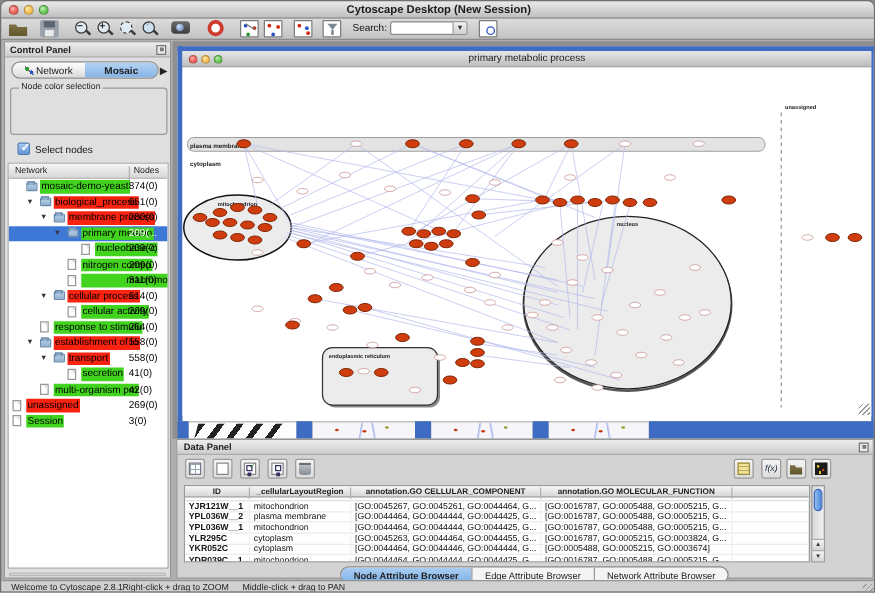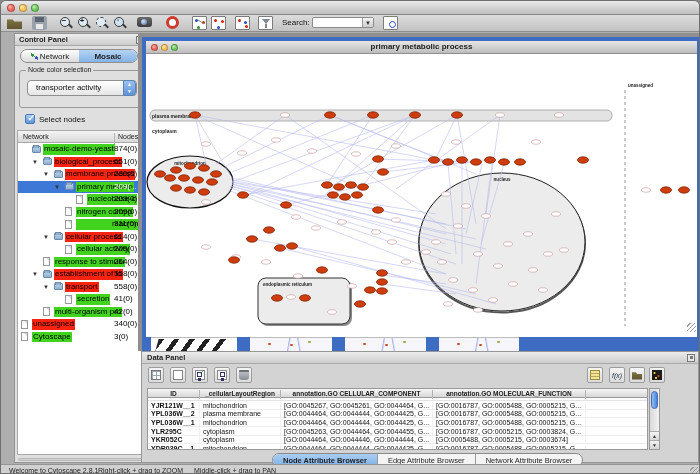--- a/index.html
+++ b/index.html
@@ -41,21 +41,21 @@
   .ic-network:before{content:"";position:absolute;left:2px;top:2px;width:3px;height:3px;border-radius:50%;background:#2a52c8;
       box-shadow:7px 2px 0 #c42a12,2px 7px 0 #2a9a2a;}
   .ic-network:after{content:"";position:absolute;left:3px;top:4px;width:9px;height:1px;background:#888;transform:rotate(32deg);}
   .ic-vizmapper-a:before,.ic-vizmapper-b:before{content:"";position:absolute;left:2px;top:2px;width:3px;height:3px;border-radius:50%;background:#d02a10;
       box-shadow:7px 1px 0 #d02a10,3px 7px 0 #2a52c8;}
   .ic-vizmapper-b:before{box-shadow:7px 6px 0 #d02a10,6px 2px 0 #2a52c8;}
   .ic-filter:before{content:"";position:absolute;left:3px;top:2px;border-left:4px solid transparent;border-right:4px solid transparent;border-top:5px solid #7e8893;}
   .ic-filter:after{content:"";position:absolute;left:6px;top:7px;width:2px;height:4px;background:#7e8893;}
   .ic-adv-search:before{content:"";position:absolute;right:1px;bottom:1px;width:5px;height:5px;border:1.4px solid #2a52c8;border-radius:50%;}
   
-  .cp{position:absolute;left:2px;top:32px;width:134px;height:430px;background:#dfdfdf;border:1px solid #939393;margin-left:11px;}
+  .cp{position:absolute;left:2px;top:32px;width:134px;height:430px;background:#dfdfdf;border:1px solid #939393;}
   .cp-head{position:absolute;left:0;top:0;width:100%;height:12px;background:linear-gradient(#ececec,#cdcdcd);
      border-bottom:1px solid #aaa;font-size:7.5px;font-weight:bold;color:#222;padding:1px 0 0 4px;}
   .float-ic{position:absolute;right:3px;top:2px;width:8px;height:8px;border:1px solid #777;background:#e8e8e8;}
   .float-ic:before{content:"";position:absolute;right:1px;top:1px;width:3px;height:3px;background:#777;}
   .cp-tabs{position:absolute;left:5px;top:15px;width:118px;height:14px;border:1px solid #8f8f8f;border-radius:7px;
      background:linear-gradient(#fdfdfd,#dcdcdc);display:flex;overflow:hidden;}
   .cp-tab{flex:1;font-size:8px;text-align:center;line-height:13px;color:#222;position:relative;}
   .cp-tab.sel{background:linear-gradient(#b5d3f2,#85b3e6);font-weight:bold;}
   .cp-tab .net-glyph{display:inline-block;width:7px;height:7px;margin-right:2px;vertical-align:-1px;
      background:radial-gradient(circle at 25% 30%,#2a9a2a 1.5px,transparent 1.6px),radial-gradient(circle at 75% 70%,#2a52c8 1.5px,transparent 1.6px),linear-gradient(45deg,transparent 45%,#666 45%,#666 55%,transparent 55%);}
@@ -87,21 +87,21 @@
   .chip.red{background:#f92310;}
   .tval{position:absolute;left:96px;top:1px;color:#000;}
   .trow.selected .tval{color:#fff;}
   .cp-groove{position:absolute;left:3px;top:424px;width:126px;height:3px;border:1px solid #b9b9b9;border-radius:2px;background:#d2d2d2;}
   
   .mdi{position:absolute;left:137px;top:32px;width:563px;height:318px;background:#8f8f8f;overflow:hidden;}
   .netwin{position:absolute;left:4px;top:4px;width:559px;height:300px;border:4px solid #3e6cc3;border-bottom:0;background:#fff;}
   .net-titlebar{position:relative;height:13px;background:linear-gradient(#e6e6e6,#bdbdbd);border-bottom:1px solid #8f8f8f;}
   .net-titlebar .tl{top:2.5px;width:7px;height:7px;}
   .net-titlebar .tl.r{left:5px;} .net-titlebar .tl.y{left:15px;} .net-titlebar .tl.g{left:25px;}
-  .net-titlebar .t{position:absolute;left:0;right:0;top:1px;text-align:center;font-size:8px;font-weight:bold;color:#222;}
+  .net-titlebar .t{position:absolute;left:0;right:0;top:1px;text-align:center;font-size:8px;font-weight:normal;color:#222;}
   .net-canvas{position:relative;width:551px;height:279px;background:#fff;overflow:hidden;}
   .grip{position:absolute;right:1px;bottom:1px;width:9px;height:9px;
      background:repeating-linear-gradient(135deg,transparent 0 2px,#9a9a9a 2px 3px);}
   .mdi-strip{position:absolute;left:4px;top:304px;width:559px;height:14px;display:flex;}
   .mdi-strip .b{background:#3e6cc3;}
   .mdi-strip .th{background:#f6f6fa;border-top:1px solid #bbb;position:relative;overflow:hidden;}
   .th.dark{background:#fdfdfd;}
   .th.dark:before{content:"";position:absolute;left:6px;top:1px;width:70px;height:12px;
      background:repeating-linear-gradient(115deg,#222 0 5px,transparent 5px 14px);transform:skewX(-15deg);}
   .th.lines:before{content:"";position:absolute;inset:0;
@@ -153,20 +153,21 @@
 </style>
 </head>
 <body>
 
 <div id="app">
 
   <div class="titlebar">
     <span class="tl r"></span>
     <span class="tl y"></span>
     <span class="tl g"></span>
+    <span class="t">Cytoscape Desktop (New Session)</span>
   </div>
 
   <div class="toolbar">
     <span id="tb-icons"><span class="tbi ic-open-folder" style="left: 6px;"></span><span class="tbi ic-save" style="left: 31px;"></span><span class="tbi ic-zoom-out mag" style="left: 57px;">
           <span class="g">−</span>
         </span><span class="tbi ic-zoom-in mag" style="left: 75px;">
           <span class="g">+</span>
         </span><span class="tbi ic-zoom-fit mag" style="left: 93px;"></span><span class="tbi ic-zoom-selected mag" style="left: 111px;">
           <span class="g">▫</span>
         </span><span class="tbi ic-snapshot" style="left: 136px;"></span><span class="tbi ic-help-ring" style="left: 165px;"></span><span class="tbi ic-network doc" style="left: 191px;"></span><span class="tbi ic-vizmapper-a doc" style="left: 210px;"></span><span class="tbi ic-vizmapper-b doc" style="left: 234px;"></span><span class="tbi ic-filter doc" style="left: 257px;"></span></span>
@@ -183,24 +184,20 @@
       <span class="float-ic"></span>
     </div>
     <div class="cp-tabs">
       <div class="cp-tab"><span class="net-glyph"></span><span>Network</span></div>
       <div class="cp-tab sel"><span>Mosaic</span></div>
     </div>
     <span class="cp-tab-arrow" style="position:absolute;right:2px;top:18px;font-size:8px;">▶</span>
 
     <div class="groupbox">
       <span class="legend">Node color selection</span>
-      <div class="combo">
-        <span>transporter activity</span>
-        <span class="stepper">▲<br>▼</span>
-      </div>
     </div>
     <div class="checkrow">
       <span class="checkbox"></span><span>Select nodes</span>
     </div>
 
     <div class="tree">
       <div class="tree-hd">
         <span class="c1">Network</span>
         <span class="c2">Nodes</span>
       </div>
@@ -277,25 +274,25 @@
             <span class="tval">41(0)</span>
           </div>
           <div class="trow">
             <span class="nicon file" style="left: 25px;"></span>
             <span class="chip green" style="left: 36px;">multi-organism pro</span>
             <span class="tval">42(0)</span>
           </div>
           <div class="trow">
             <span class="nicon file" style="left: 3px;"></span>
             <span class="chip red" style="left: 14px;">unassigned</span>
-            <span class="tval">340(0)</span>
+            <span class="tval">269(0)</span>
           </div>
           <div class="trow">
             <span class="nicon file" style="left: 3px;"></span>
-            <span class="chip green" style="left: 14px;">Cytoscape</span>
+            <span class="chip green" style="left: 14px;">Session</span>
             <span class="tval">3(0)</span>
           </div>
         </div>
     </div>
     <div class="cp-groove"></div>
   </div>
 
   <div class="mdi">
     <div class="netwin">
       <div class="net-titlebar">

